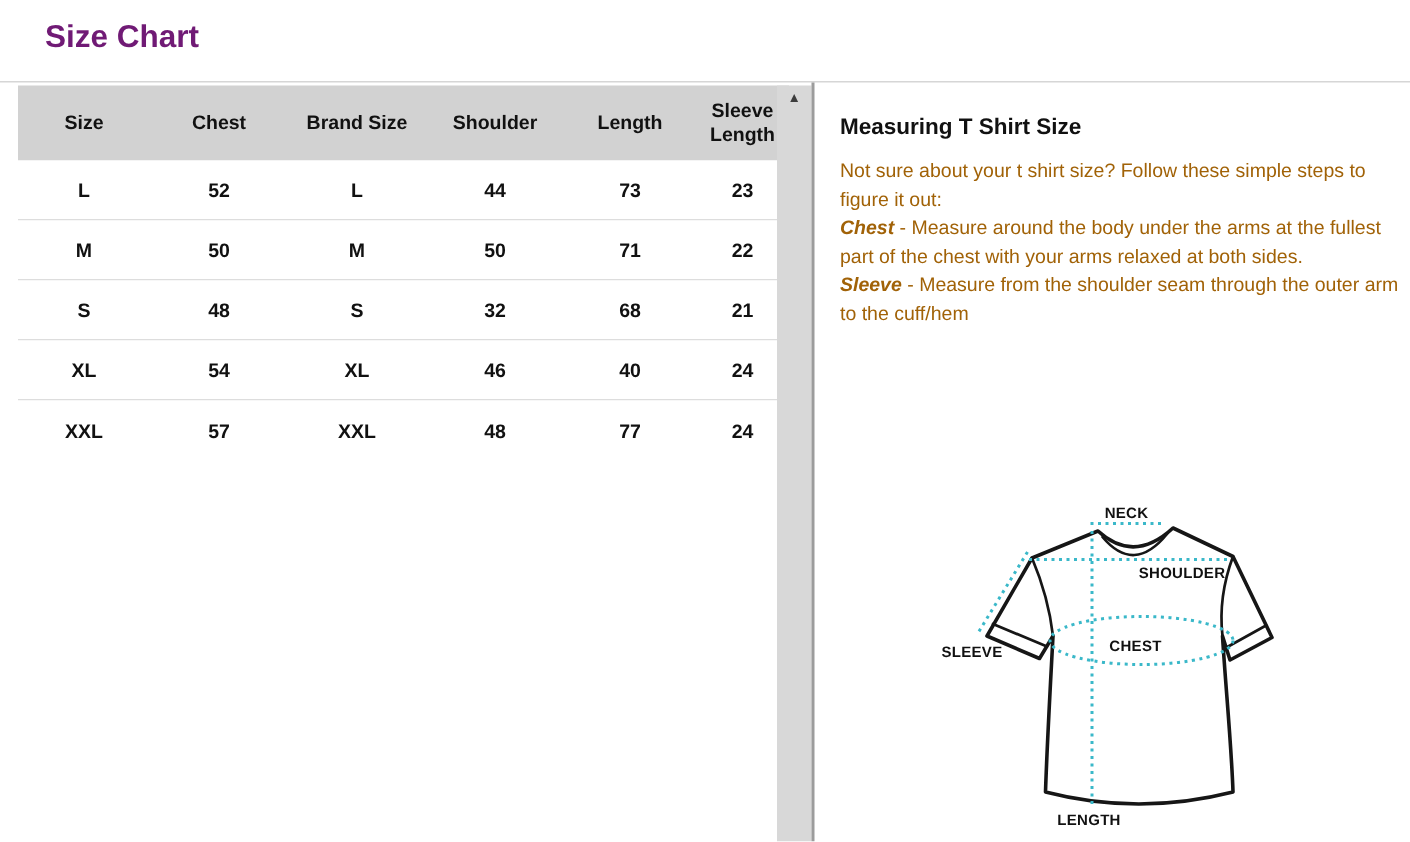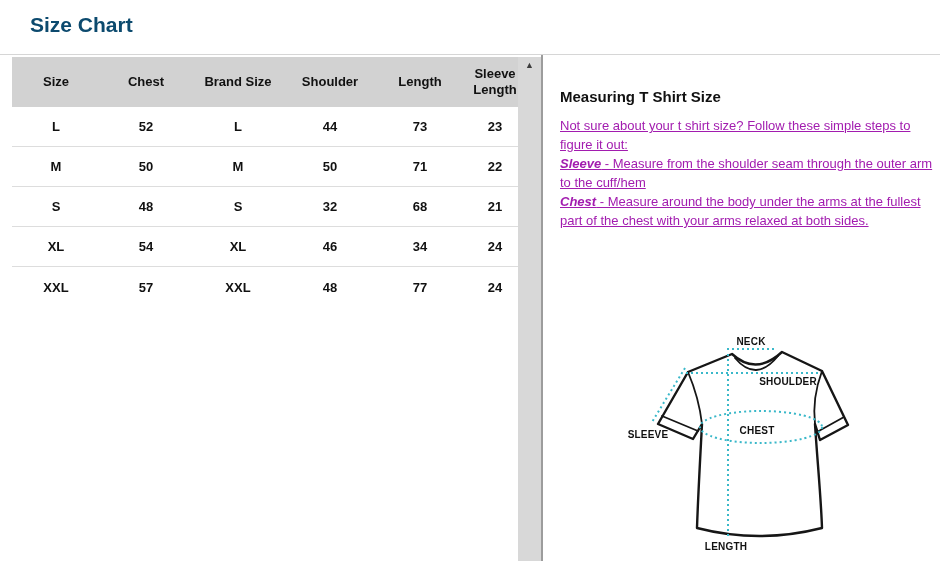--- a/index.html
+++ b/index.html
@@ -1,41 +1,41 @@
 <!DOCTYPE html>
 <html><head>
 <meta charset="utf-8">
 <style>
   * { margin:0; padding:0; box-sizing:border-box; }
   html,body { width:940px; height:561px; background:#ffffff; overflow:hidden;
               font-family:"Liberation Sans", sans-serif; color:#111; }
   .stage { position:relative; width:940px; height:561px; background:#fff; }
 
-  .page-title { position:absolute; left:30px; top:13px; font-size:21px; font-weight:bold; color:#0c4a6e; }
+  .page-title { position:absolute; left:30px; top:13px; font-size:21px; font-weight:bold; color:#701a75; }
 
   .section-top-border { position:absolute; left:0; top:54px; width:940px; height:1px; background:#d6d6d6; }
 
   
   .size-table { position:absolute; left:12px; top:57px; width:514px; }
   .t-row { display:grid; grid-template-columns:88px 92px 92px 92px 88px 62px; align-items:center; text-align:center; }
   .t-head { height:50px; background:#d2d2d2; font-size:13px; font-weight:bold; line-height:16px; }
   .t-body-row { height:40px; background:#fff; border-bottom:1px solid #ddd; font-size:13px; font-weight:bold; }
   .t-body-row:last-child { border-bottom:none; }
   .t-cell { padding:0 2px; }
 
   
   .scrollbar { position:absolute; left:518px; top:57px; width:23px; height:504px; background:#d8d8d8; }
   .scroll-up { position:absolute; left:0; top:2px; width:100%; text-align:center;
                font-size:9px; line-height:12px; color:#3c3c3c; cursor:pointer; }
   .panel-divider { position:absolute; left:541px; top:55px; width:2px; height:506px; background:#9c9c9c; }
 
   
-  .guide { position:absolute; left:560px; top:76px; width:378px;margin-top:12px; }
+  .guide { position:absolute; left:560px; top:76px; width:378px; }
   .guide-heading { font-size:15px; font-weight:bold; margin-bottom:11px; color:#111; }
-  .guide-text { font-size:13px; line-height:19px; color:#a21caf;text-decoration:underline; }
+  .guide-text { font-size:13px; line-height:19px; color:#a16207; }
   .term { font-weight:bold; font-style:italic; }
 
   
   .diagram { position:absolute; left:610px; top:332px; width:330px; height:229px; }
   .diagram svg { display:block; width:100%; height:100%; }
   .shirt-fill { fill:#ffffff; stroke:#161616; stroke-width:2.4; stroke-linejoin:round; }
   .shirt-detail { fill:none; stroke:#161616; stroke-width:1.8; stroke-linecap:round; }
   .measure { fill:none; stroke:#3ab8c9; stroke-width:2; stroke-dasharray:2 3; }
   .diag-label { font-family:"Liberation Sans", sans-serif; font-size:10px; font-weight:bold; fill:#111;
                 text-anchor:middle; letter-spacing:0.2px; }
@@ -81,21 +81,21 @@
       <div class="t-cell">S</div>
       <div class="t-cell">32</div>
       <div class="t-cell">68</div>
       <div class="t-cell">21</div>
     </div>
     <div class="t-row t-body-row">
       <div class="t-cell">XL</div>
       <div class="t-cell">54</div>
       <div class="t-cell">XL</div>
       <div class="t-cell">46</div>
-      <div class="t-cell">34</div>
+      <div class="t-cell">40</div>
       <div class="t-cell">24</div>
     </div>
     <div class="t-row t-body-row">
       <div class="t-cell">XXL</div>
       <div class="t-cell">57</div>
       <div class="t-cell">XXL</div>
       <div class="t-cell">48</div>
       <div class="t-cell">77</div>
       <div class="t-cell">24</div>
     </div>
@@ -103,22 +103,22 @@
 
   <div class="scrollbar">
     <div class="scroll-up">▲</div>
   </div>
   <div class="panel-divider"></div>
 
   <div class="guide">
     <div class="guide-heading">Measuring T Shirt Size</div>
     <div class="guide-text">
       <div>Not sure about your t shirt size? Follow these simple steps to figure it out:</div>
+      <div><span class="term">Chest</span><span> - Measure around the body under the arms at the fullest part of the chest with your arms relaxed at both sides.</span></div>
       <div><span class="term">Sleeve</span><span> - Measure from the shoulder seam through the outer arm to the cuff/hem</span></div>
-      <div><span class="term">Chest</span><span> - Measure around the body under the arms at the fullest part of the chest with your arms relaxed at both sides.</span></div>
     </div>
   </div>
 
   <div class="diagram">
     <svg viewBox="0 0 330 229">
 
       <path class="shirt-fill" d="M122,22
                L78,40
                L48,92
                L83,107

